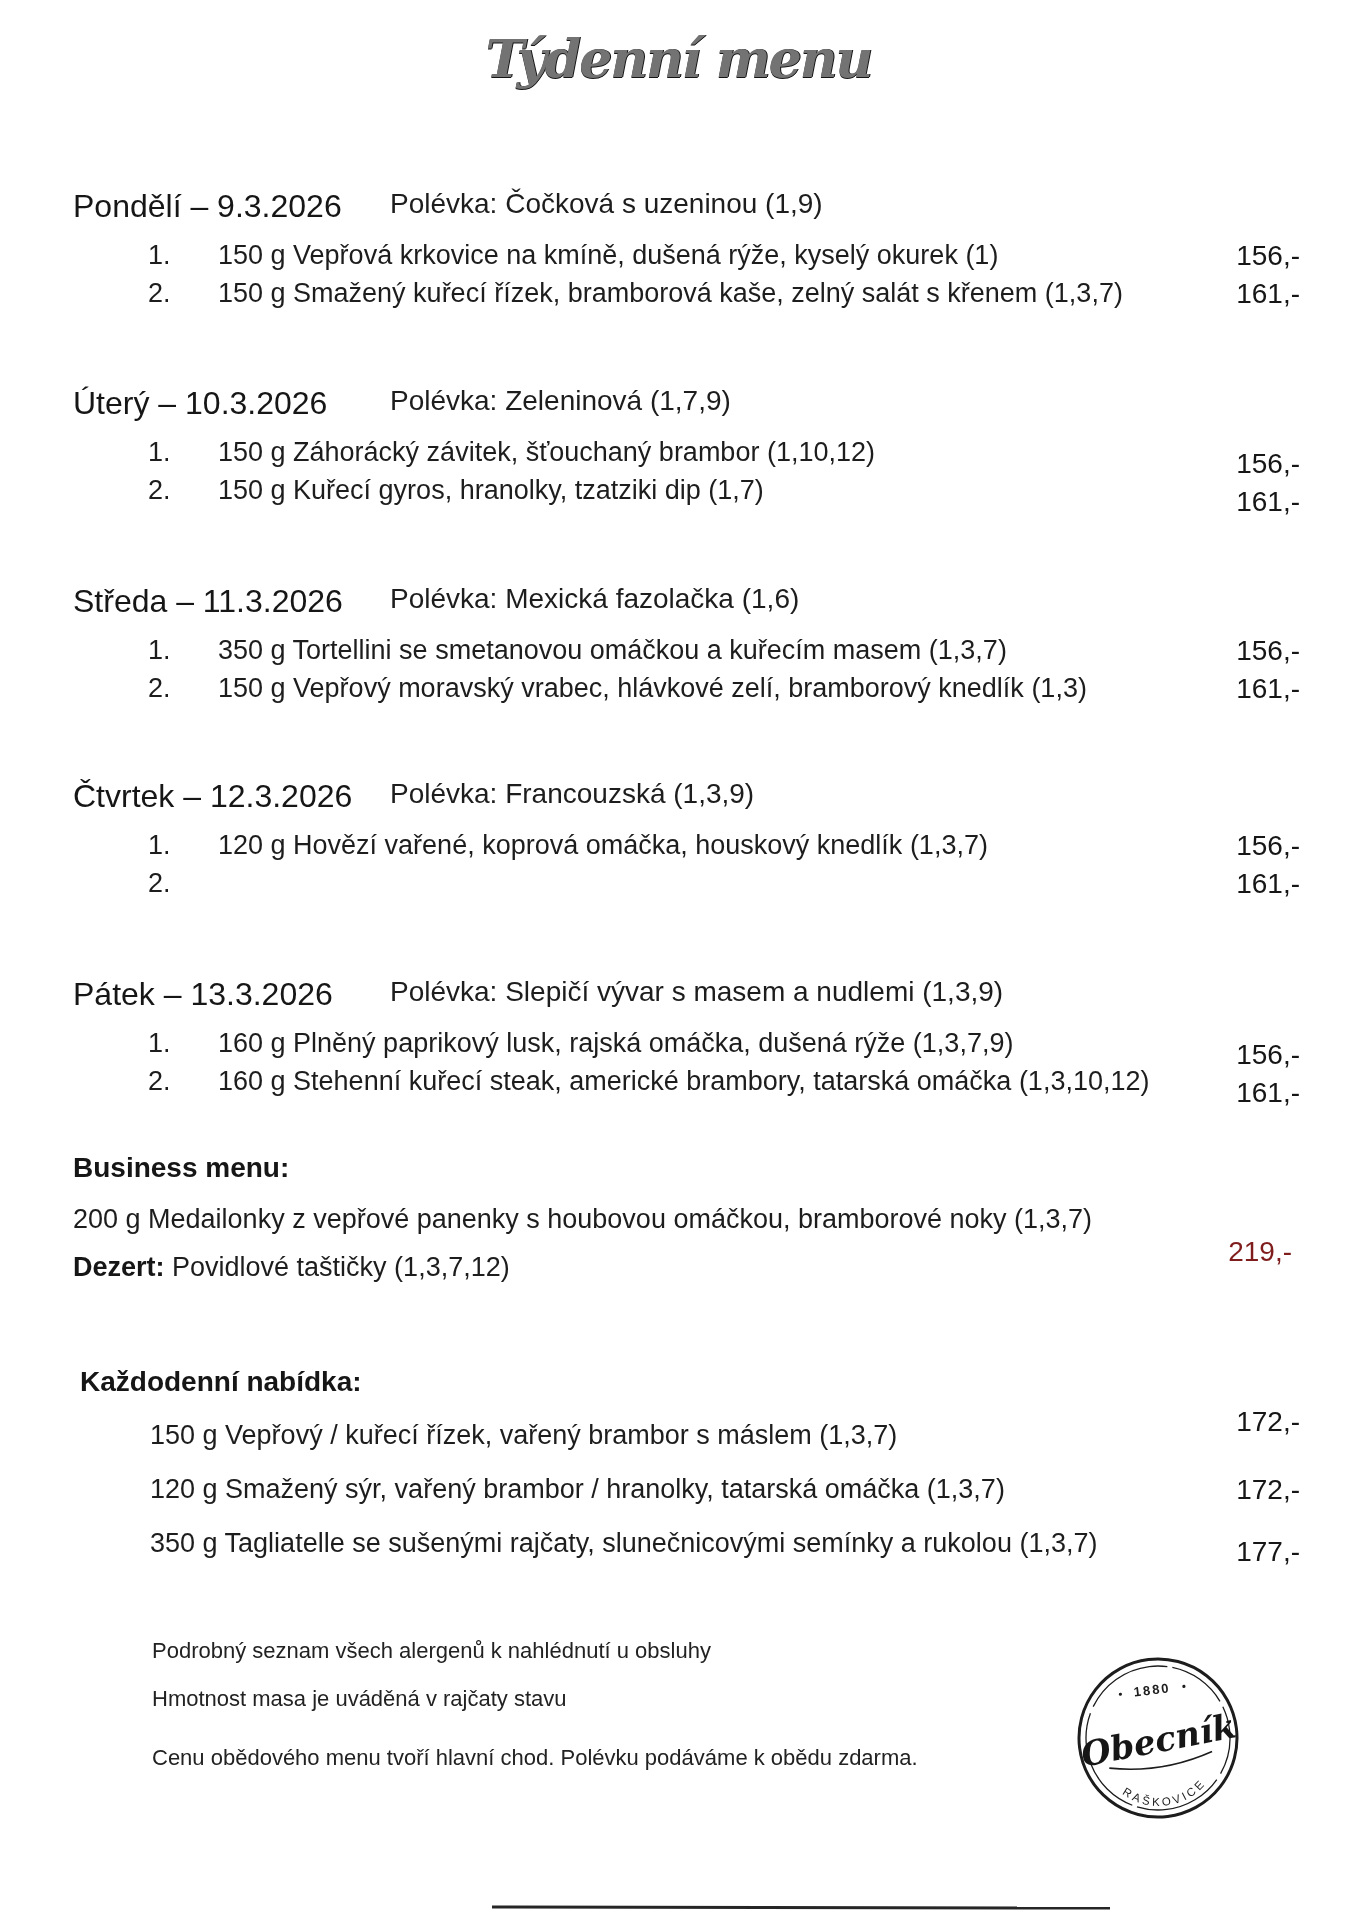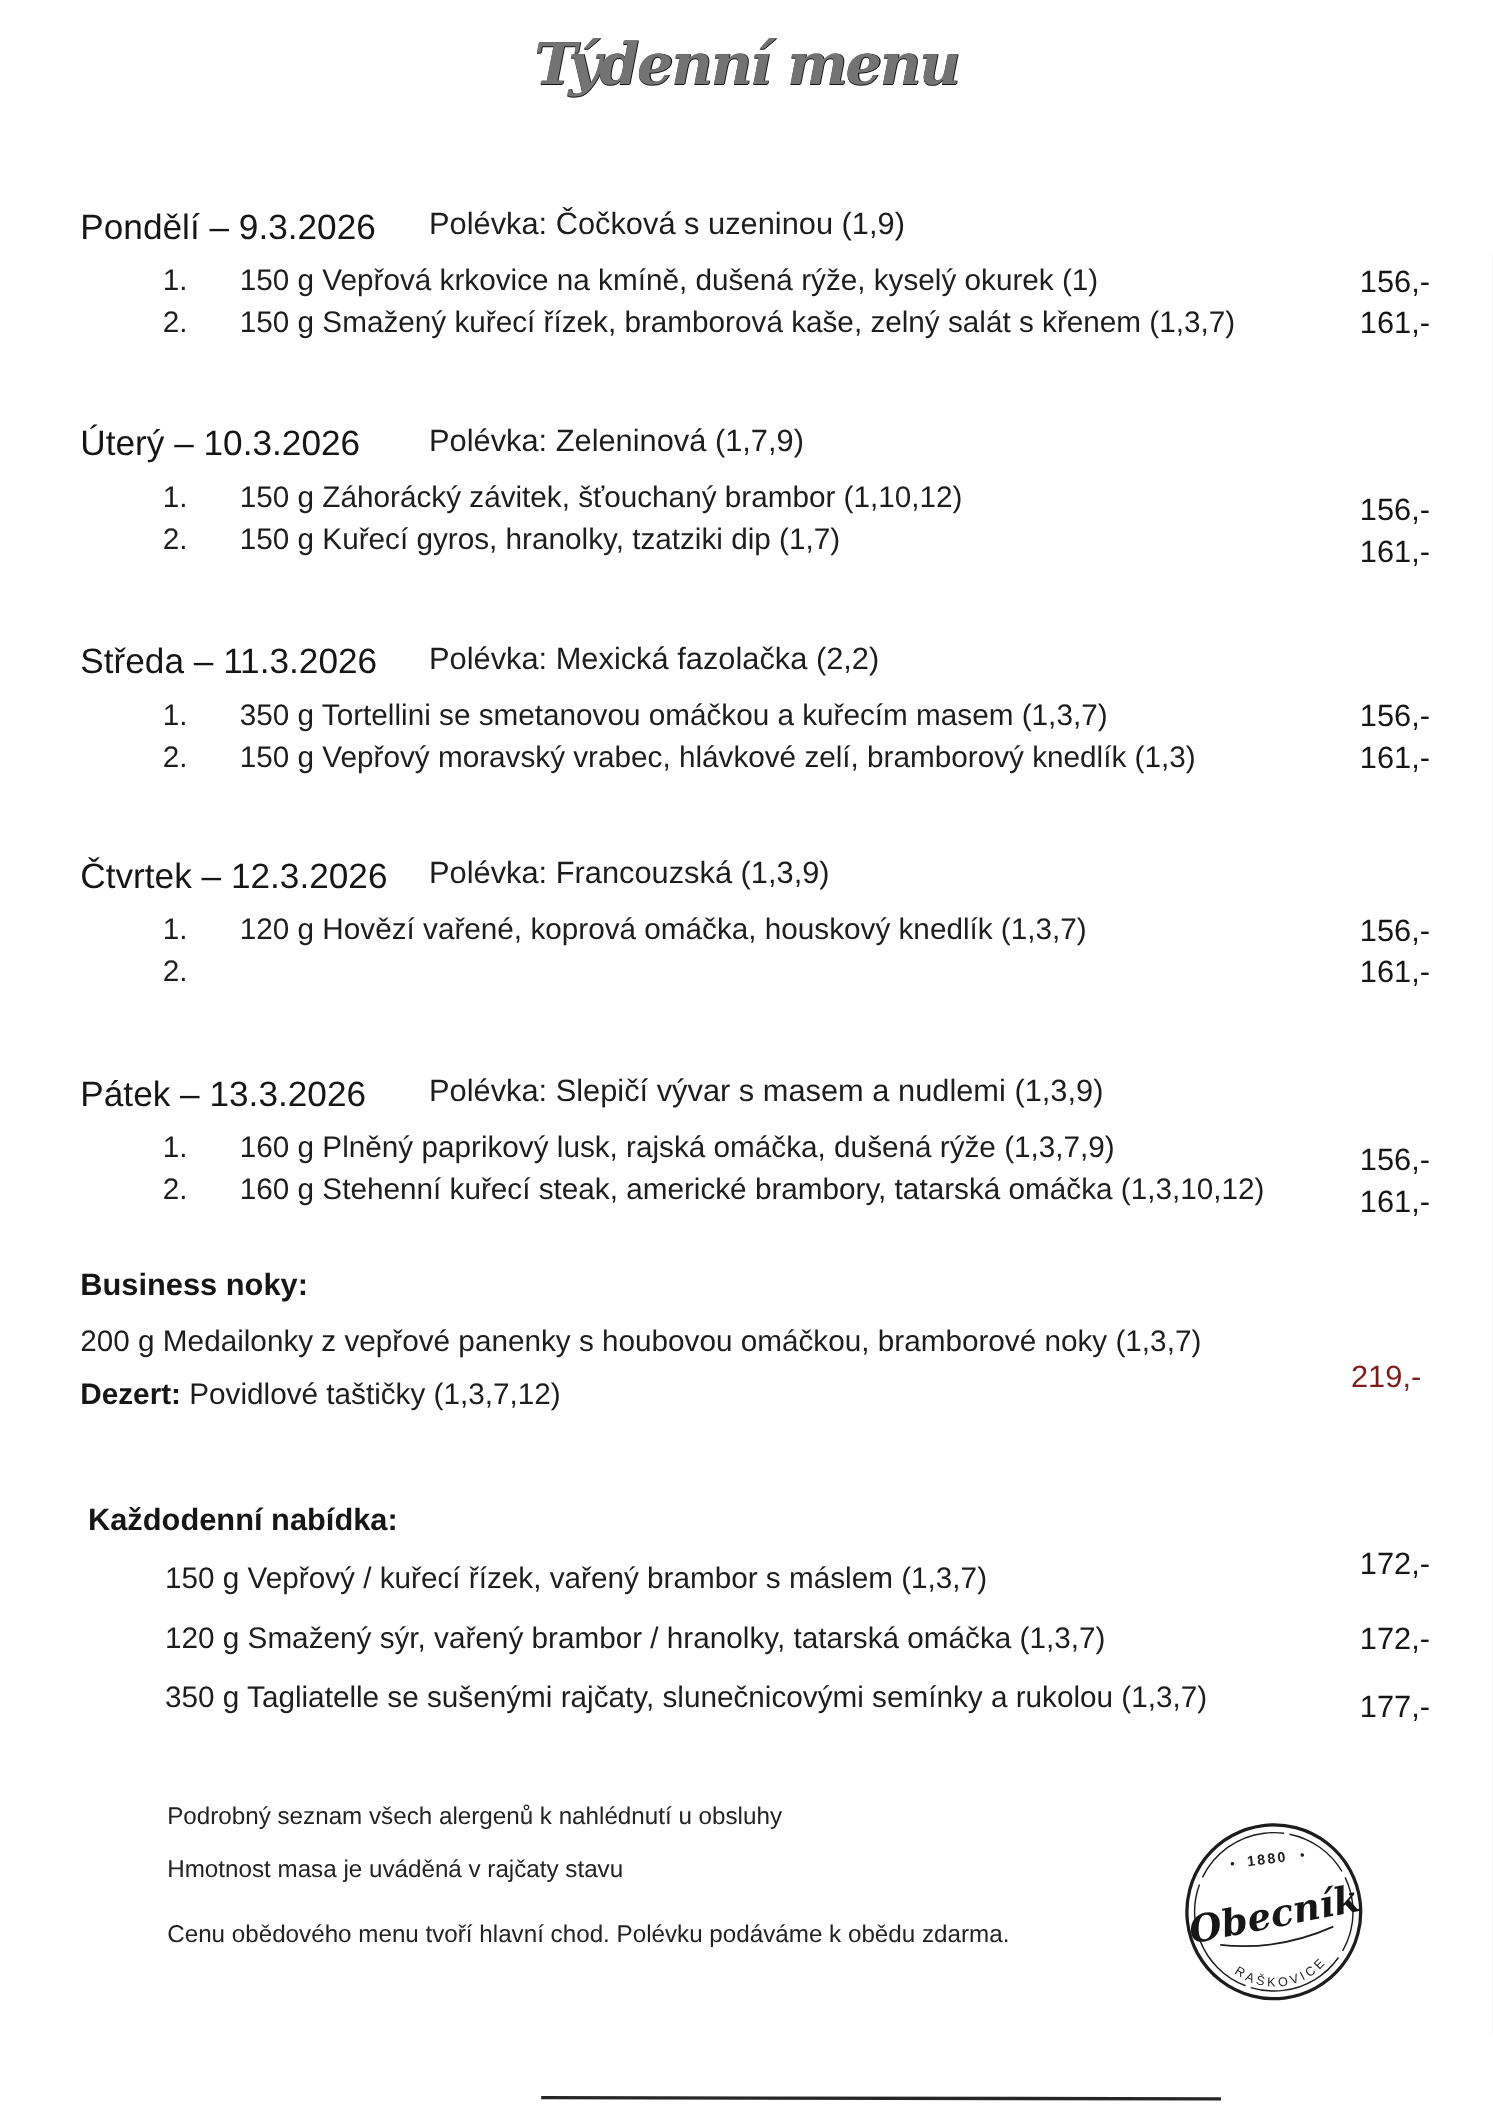--- a/index.html
+++ b/index.html
@@ -122,21 +122,21 @@
     <div class="item row2">
       <span class="num">2.</span>
       <span class="txt">150 g Kuřecí gyros, hranolky, tzatziki dip (1,7)</span>
       <span class="price">161,-</span>
     </div>
   </section>
 
   <section class="day" style="top:583px">
     <div class="day-head">
       <span class="day-name">Středa – 11.3.2026</span>
-      <span class="day-soup">Polévka: Mexická fazolačka (2,2)</span>
+      <span class="day-soup">Polévka: Mexická fazolačka (1,6)</span>
     </div>
     <div class="item row1">
       <span class="num">1.</span>
       <span class="txt">350 g Tortellini se smetanovou omáčkou a kuřecím masem (1,3,7)</span>
       <span class="price">156,-</span>
     </div>
     <div class="item row2">
       <span class="num">2.</span>
       <span class="txt">150 g Vepřový moravský vrabec, hlávkové zelí, bramborový knedlík (1,3)</span>
       <span class="price">161,-</span>
@@ -170,21 +170,21 @@
       <span class="price">156,-</span>
     </div>
     <div class="item row2">
       <span class="num">2.</span>
       <span class="txt">160 g Stehenní kuřecí steak, americké brambory, tatarská omáčka (1,3,10,12)</span>
       <span class="price">161,-</span>
     </div>
   </section>
 
   <section class="business">
-    <div class="biz-head">Business noky:</div>
+    <div class="biz-head">Business menu:</div>
     <div class="biz-main">200 g Medailonky z vepřové panenky s houbovou omáčkou, bramborové noky (1,3,7)</div>
     <div class="biz-price price">219,-</div>
     <div class="biz-dessert">
       <span class="lbl">Dezert:</span><span> Povidlové taštičky (1,3,7,12)</span>
     </div>
   </section>
 
   <section class="daily">
     <div class="daily-head">Každodenní nabídka:</div>
     <div class="item d-row1">

